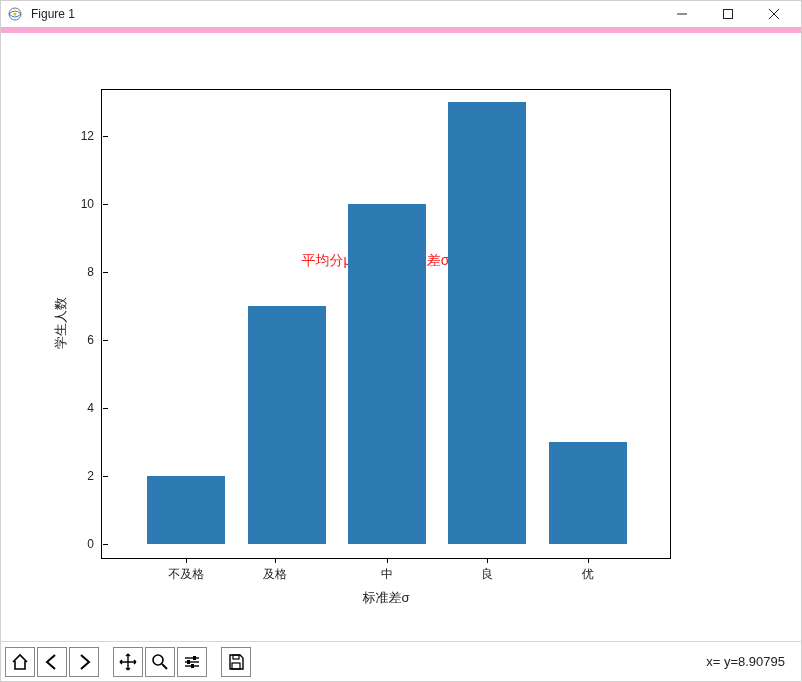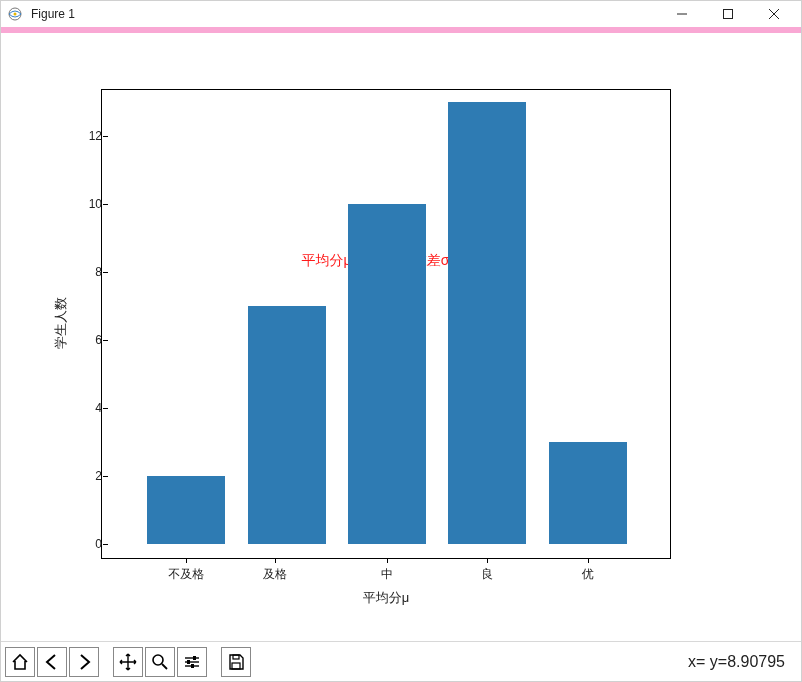--- a/index.html
+++ b/index.html
@@ -62,20 +62,21 @@
     left: 100px; top: 556px; width: 570px;
     text-align: center;
     font-size: 13px; color:#222;
     font-family: "Microsoft YaHei", Arial, sans-serif;
   }
   .ytick {
     position: absolute;
     right: 100%;
     transform: translateY(50%);
     font-size: 12px; color:#222;
+    padding-right: 8px;
     white-space: nowrap;
   }
   .ytick::after {
     content:"";
     position:absolute; right:-6px; top:50%;
     width:5px; height:1px; background:#000;
   }
   .xtick {
     position: absolute;
     top: 100%;
@@ -111,21 +112,21 @@
     gap: 2px;
     font-size: 12px;
   }
   .tbtn {
     width: 30px; height: 30px;
     border: 1px solid #888;
     background: #fff;
     display:flex; align-items:center; justify-content:center;
   }
   .toolbar .spacer { width: 10px; }
-  .toolbar .coords { margin-left: auto; margin-right: 12px; color:#222; font-size:16px; }
+  .toolbar .coords { margin-left: auto; margin-right: 12px; color:#222; font-size:13px; }
 </style>
 </head>
 <body>
 
 <div class="titlebar">
   <span class="icon">
     <svg width="16" height="16" viewBox="0 0 16 16">
       <circle cx="8" cy="8" r="6" fill="none" stroke="#777" stroke-width="1"></circle>
       <path d="M2 8 Q8 2 14 8 Q8 14 2 8" fill="none" stroke="#3b82c4" stroke-width="1"></path>
       <circle cx="8" cy="8" r="1.5" fill="#e6b800"></circle>
@@ -168,21 +169,21 @@
       <div class="xtick" style="left: 84.36px; font-family: Liberation Serif, serif;">不及格</div>
       <div class="bar" style="left: 145.555px; width: 78.2496px; height: 237.892px; bottom: 14.1px; background: rgb(46, 123, 179);"></div>
       <div class="xtick" style="left: 173px;">及格</div>
       <div class="bar" style="left: 245.875px; width: 78.2496px; height: 339.846px; bottom: 14.1px; background: rgb(46, 123, 179);"></div>
       <div class="xtick" style="left: 285px;">中</div>
       <div class="bar" style="left: 346.195px; width: 78.2496px; height: 441.8px; bottom: 14.1px; background: rgb(46, 123, 179);"></div>
       <div class="xtick" style="left: 385.32px;">良</div>
       <div class="bar" style="left: 446.515px; width: 78.2496px; height: 101.954px; bottom: 14.1px; background: rgb(46, 123, 179);"></div>
       <div class="xtick" style="left: 485.64px;">优</div>
     </div>
-  <div class="xlabel">平均分μ</div>
+  <div class="xlabel">标准差σ</div>
 </div>
 
 <div class="toolbar">
   <div class="tbtn">
     <svg width="18" height="18" viewBox="0 0 18 18">
         <path d="M2 9 L9 2 L16 9 M4 8 V16 H14 V8" fill="none" stroke="#000" stroke-width="1.6"></path>
       </svg>
   </div>
   <div class="tbtn">
     <svg width="18" height="18" viewBox="0 0 18 18">

